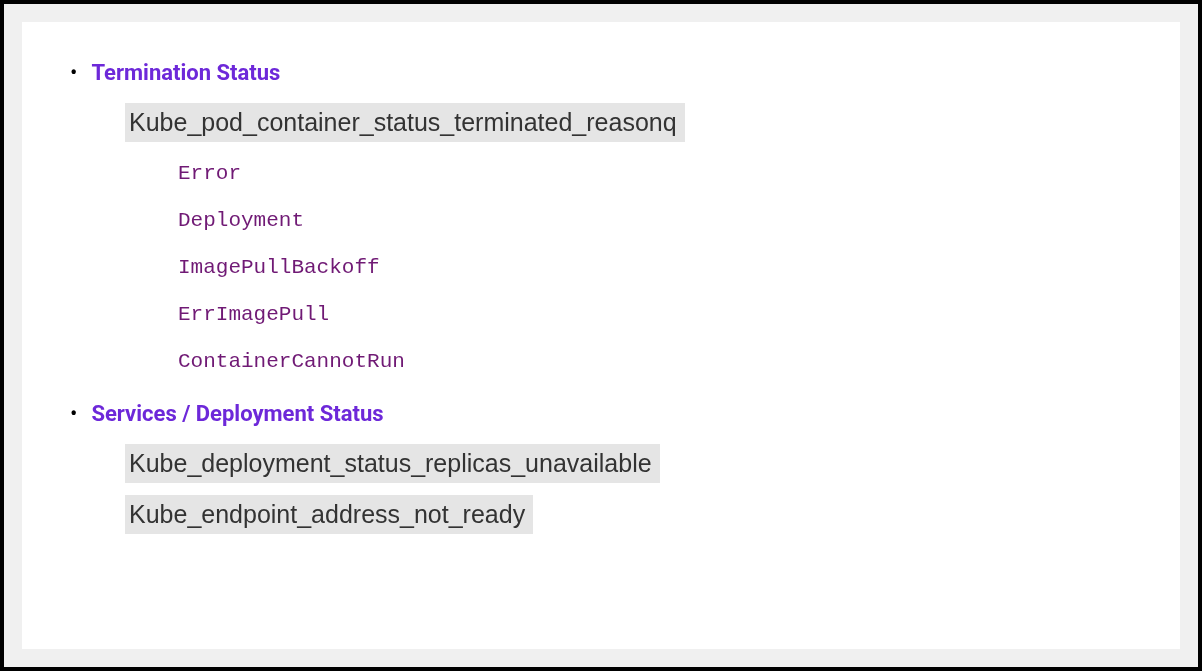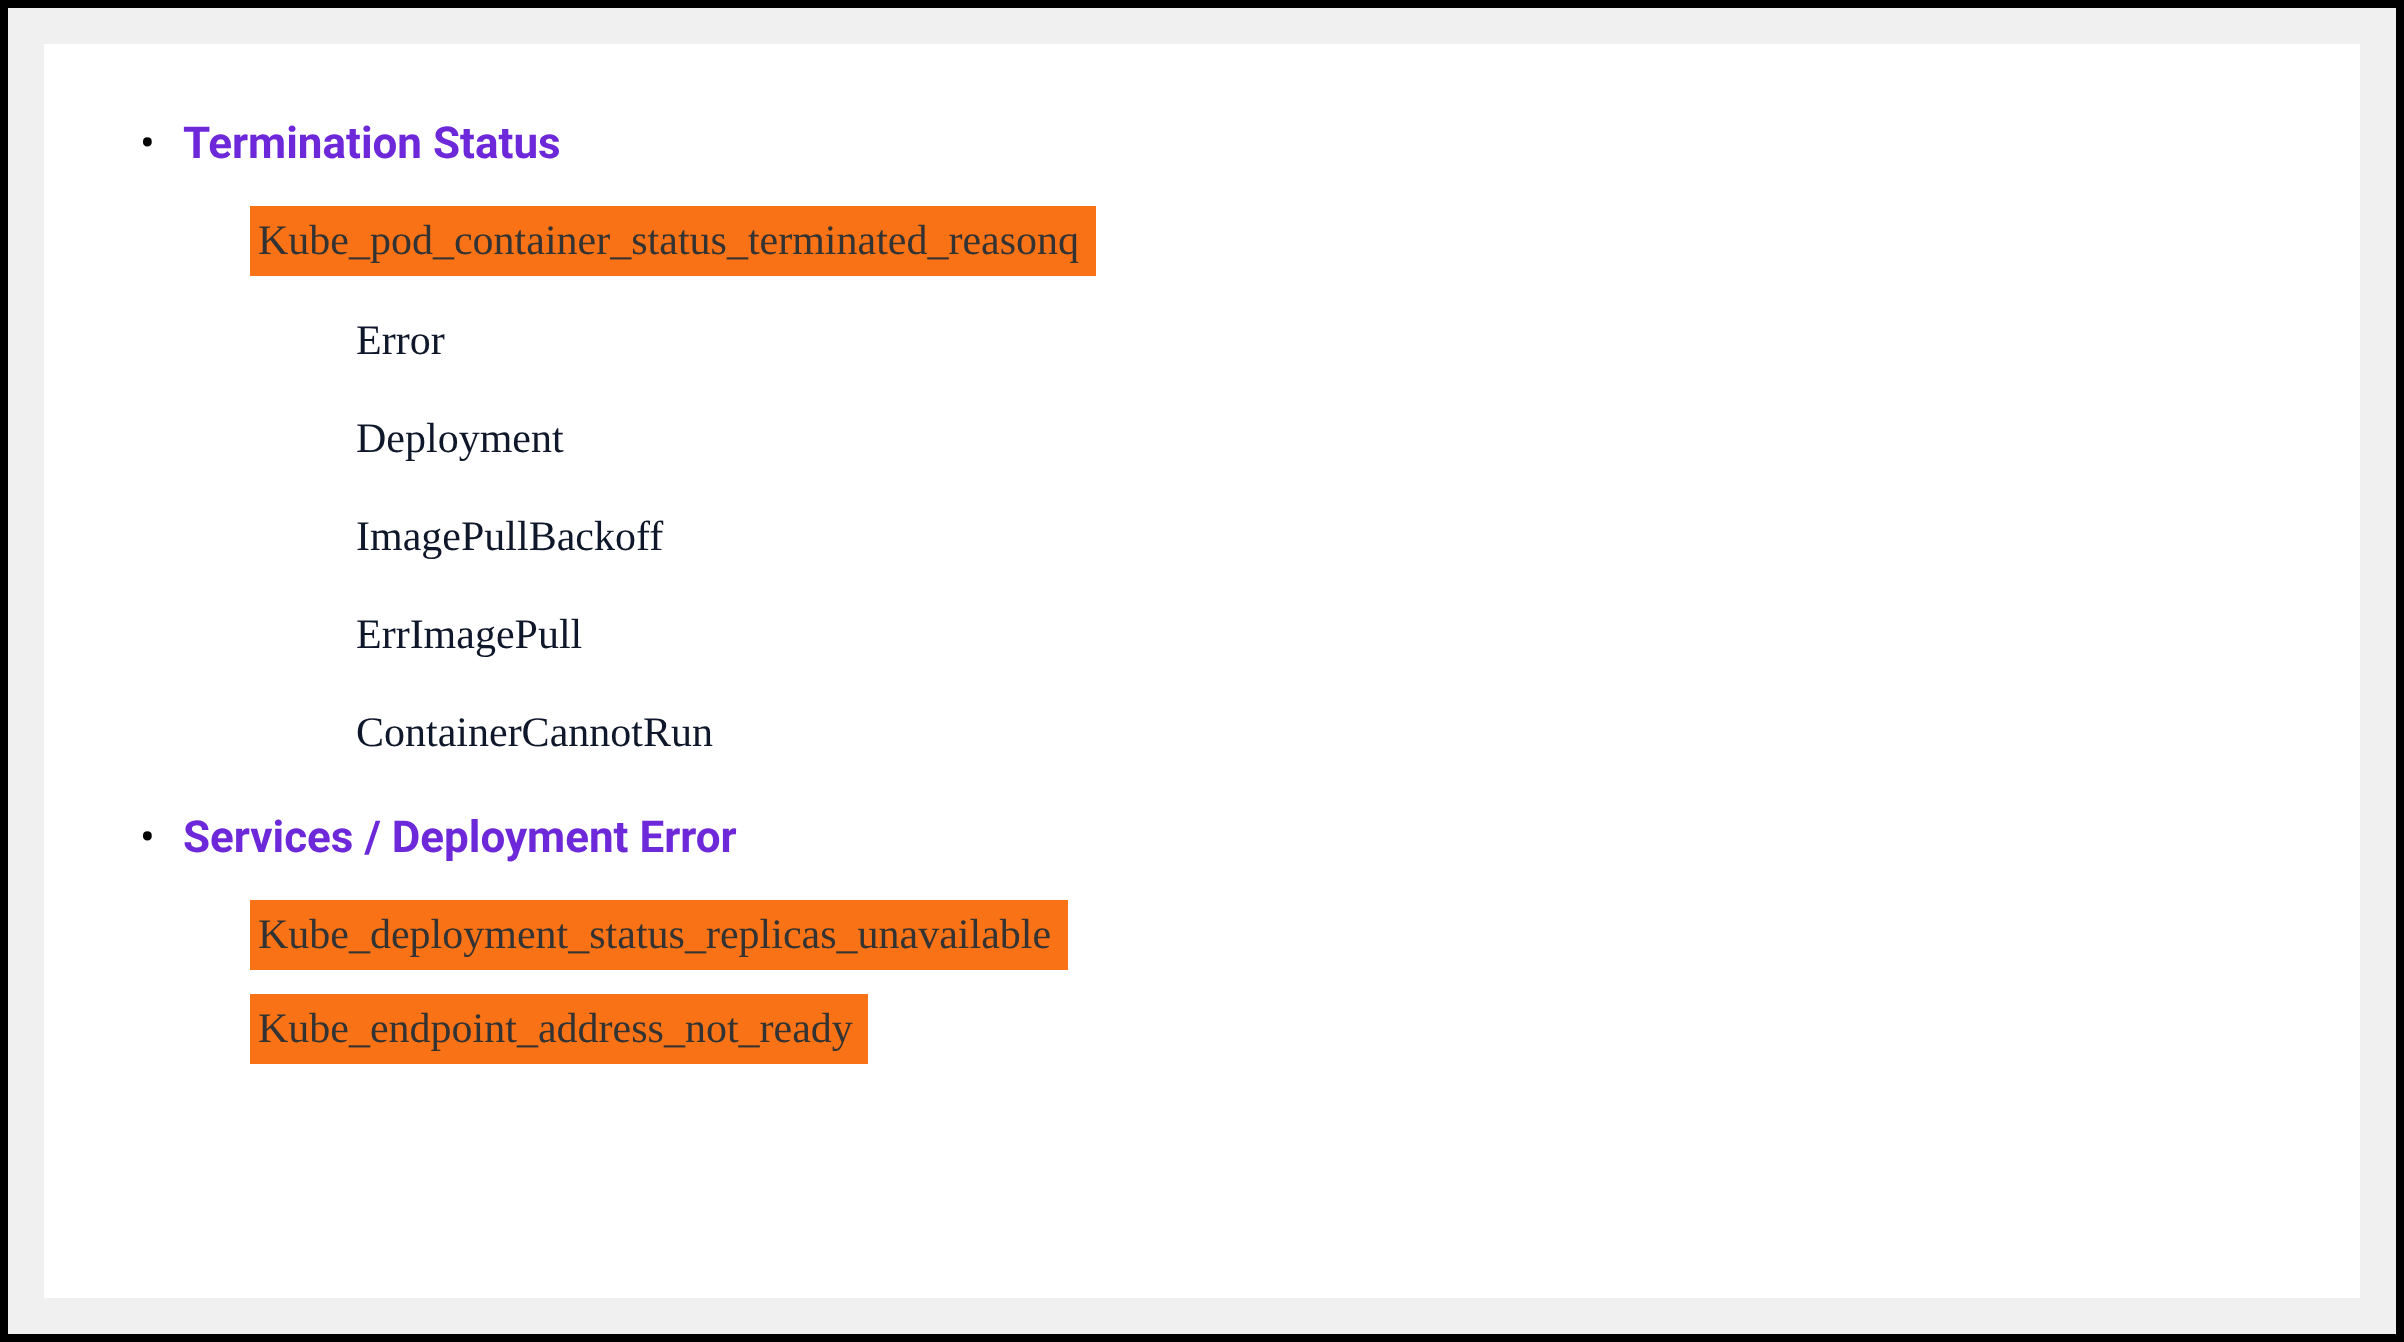--- a/index.html
+++ b/index.html
@@ -45,34 +45,34 @@
       font-size: 22px;
       font-weight: 700;
       color: #6d28d9;
     }
     .metric-row {
       padding-left: 55px;
       margin-bottom: 12px;
     }
     .metric {
       display: inline-block;
-      background: #f97316;
-      font-family: Liberation Serif, serif;
-      font-size: 21px;
+      background: #e5e5e5;
+      font-family: Liberation Sans, sans-serif;
+      font-size: 25px;
       color: #333;
       padding: 5px 8px 5px 4px;
     }
     .reason-list {
       padding-left: 108px;
       margin-top: 20px;
     }
     .reason {
-      font-family: Liberation Serif, serif;
+      font-family: Liberation Mono, monospace;
       font-size: 21px;
-      color: #0f172a;
+      color: #701a75;
       margin-bottom: 24px;
     }
   </style>
 </head>
 <body>
 
 <div class="outer-frame">
   <div class="inner-card">
 
     <div class="section">
@@ -88,21 +88,21 @@
         <div class="reason">Deployment</div>
         <div class="reason">ImagePullBackoff</div>
         <div class="reason">ErrImagePull</div>
         <div class="reason">ContainerCannotRun</div>
       </div>
     </div>
 
     <div class="section">
       <div class="bullet-row">
         <span class="bullet">•</span>
-        <span class="heading">Services / Deployment Error</span>
+        <span class="heading">Services / Deployment Status</span>
       </div>
       <div class="metric-row">
         <span class="metric">Kube_deployment_status_replicas_unavailable</span>
       </div>
       <div class="metric-row">
         <span class="metric">Kube_endpoint_address_not_ready</span>
       </div>
     </div>
 
   </div>

